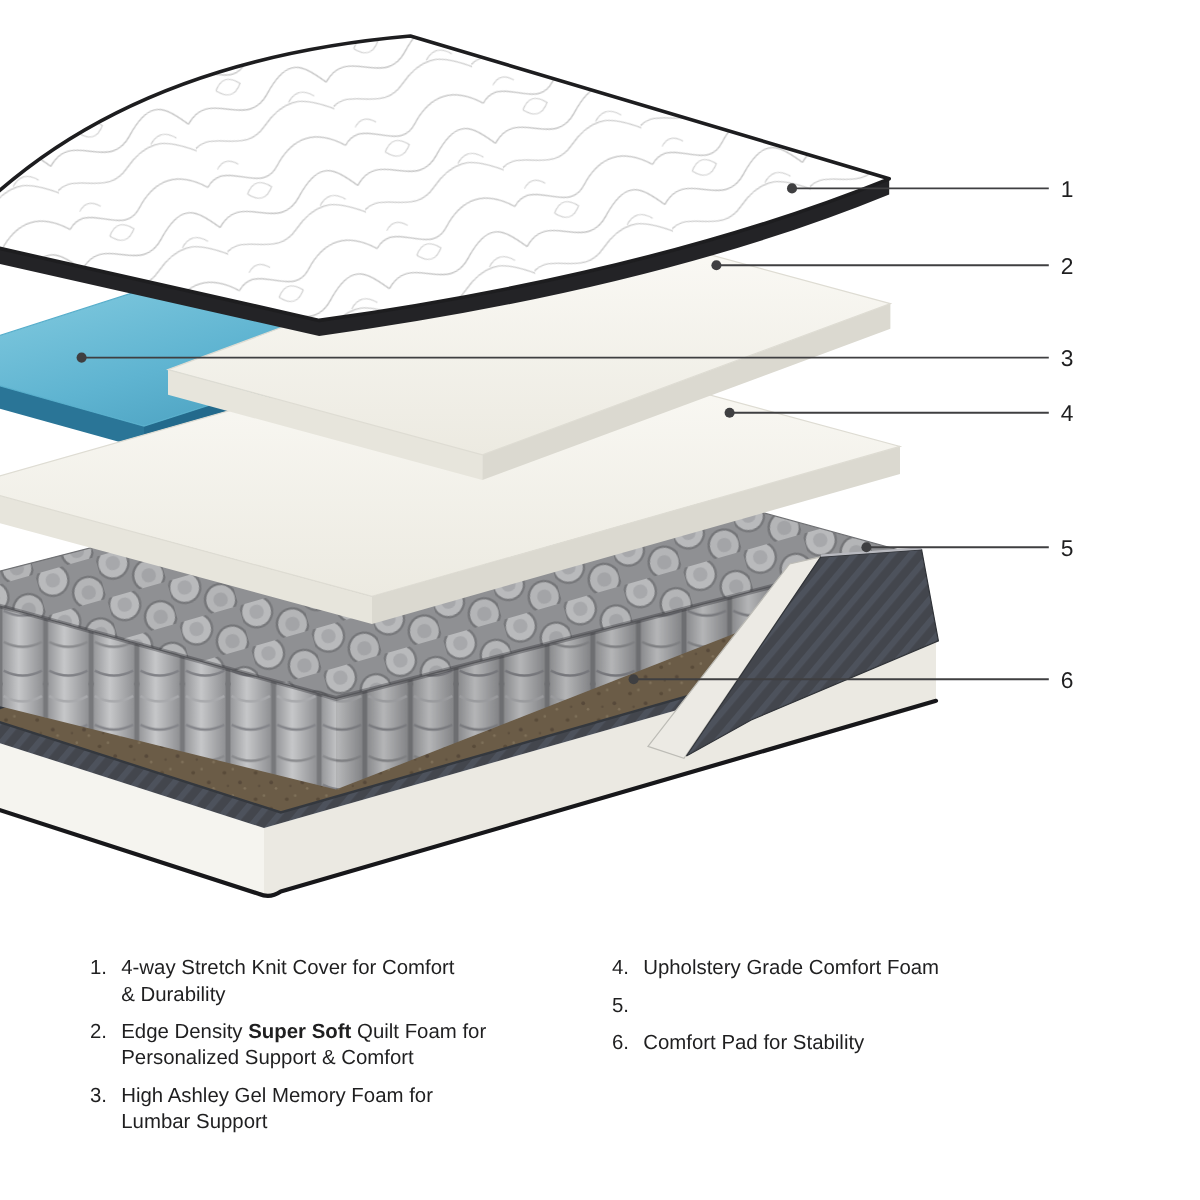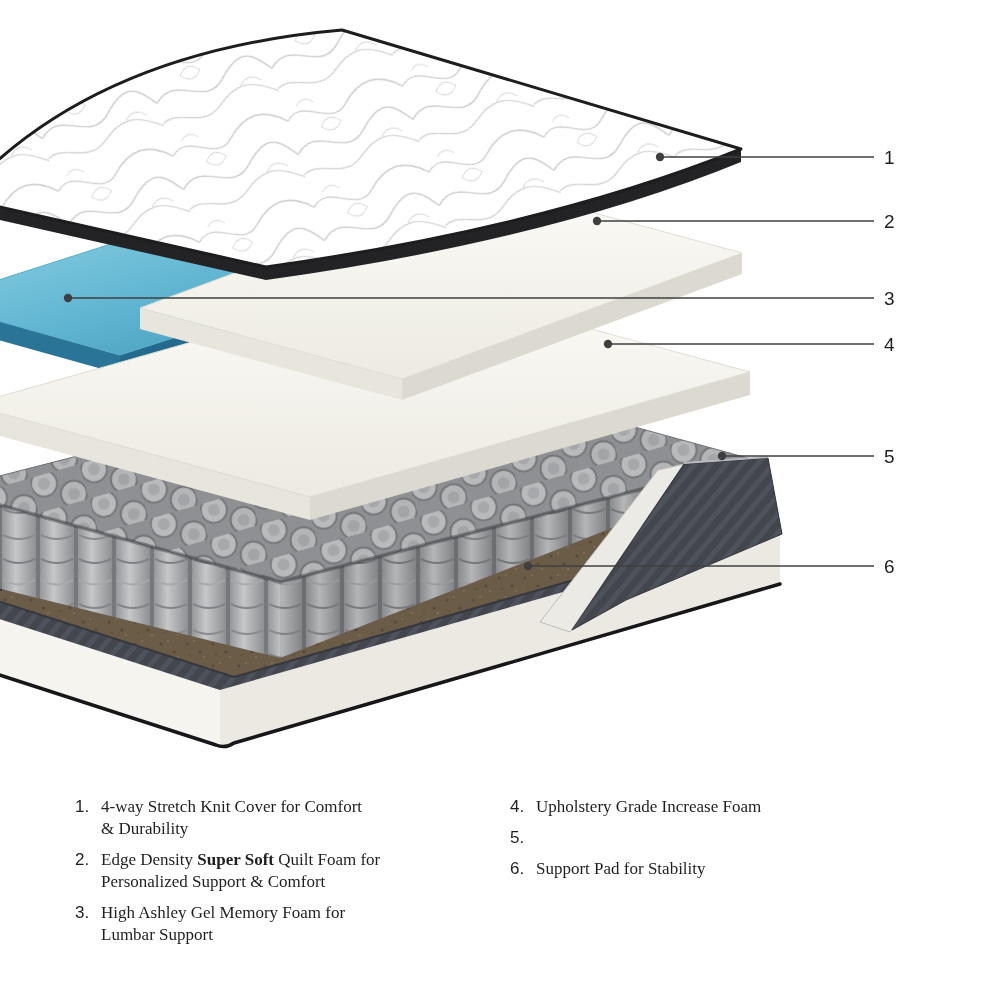--- a/index.html
+++ b/index.html
@@ -17,21 +17,21 @@
   .c-coil-bg{fill:var(--coil-gray,#77787b);}
   .callout-line{stroke:var(--callout-line,#3f3f41);stroke-width:1.6;fill:none;}
   .callout-dot{fill:var(--callout-line,#3f3f41);}
   .callout-num{fill:var(--text,#1f1f20);font-size:19px;font-family:"Liberation Sans",sans-serif;}
 
   .legend{position:absolute;top:796px;left:0;width:1000px;display:flex;font-size:17px;line-height:22px;}
   .legend-col-left{margin-left:75px;width:362px;}
   .legend-col-right{margin-left:73px;width:410px;}
   .legend-item{display:flex;margin-bottom:9px;}
   .legend-item .num{width:26px;flex:none;}
-  .legend-item .txt{white-space:pre-line;font-family:Liberation Serif, serif;}
+  .legend-item .txt{white-space:pre-line;}
   .legend-item b{font-weight:700;text-align:right;}
 </style>
 </head>
 <body>
 
 <div class="canvas">
 
   <svg class="diagram-svg" width="1000" height="780" viewBox="0 0 1000 780">
     <defs>
       <linearGradient id="foamTop" x1="0" y1="0" x2="0" y2="1">
@@ -172,25 +172,25 @@
       </div>
       <div class="legend-item">
         <span class="num">3.</span>
         <span class="txt">High Ashley Gel Memory Foam for
 Lumbar Support</span>
       </div>
     </div>
     <div class="legend-col-right">
       <div class="legend-item">
         <span class="num">4.</span>
-        <span class="txt">Upholstery Grade Increase Foam</span>
+        <span class="txt">Upholstery Grade Comfort Foam</span>
       </div>
       <div class="legend-item">
         <span class="num">5.</span>
       </div>
       <div class="legend-item">
         <span class="num">6.</span>
-        <span class="txt">Support Pad for Stability</span>
+        <span class="txt">Comfort Pad for Stability</span>
       </div>
     </div>
   </div>
 
 </div>
 
 </body></html>

